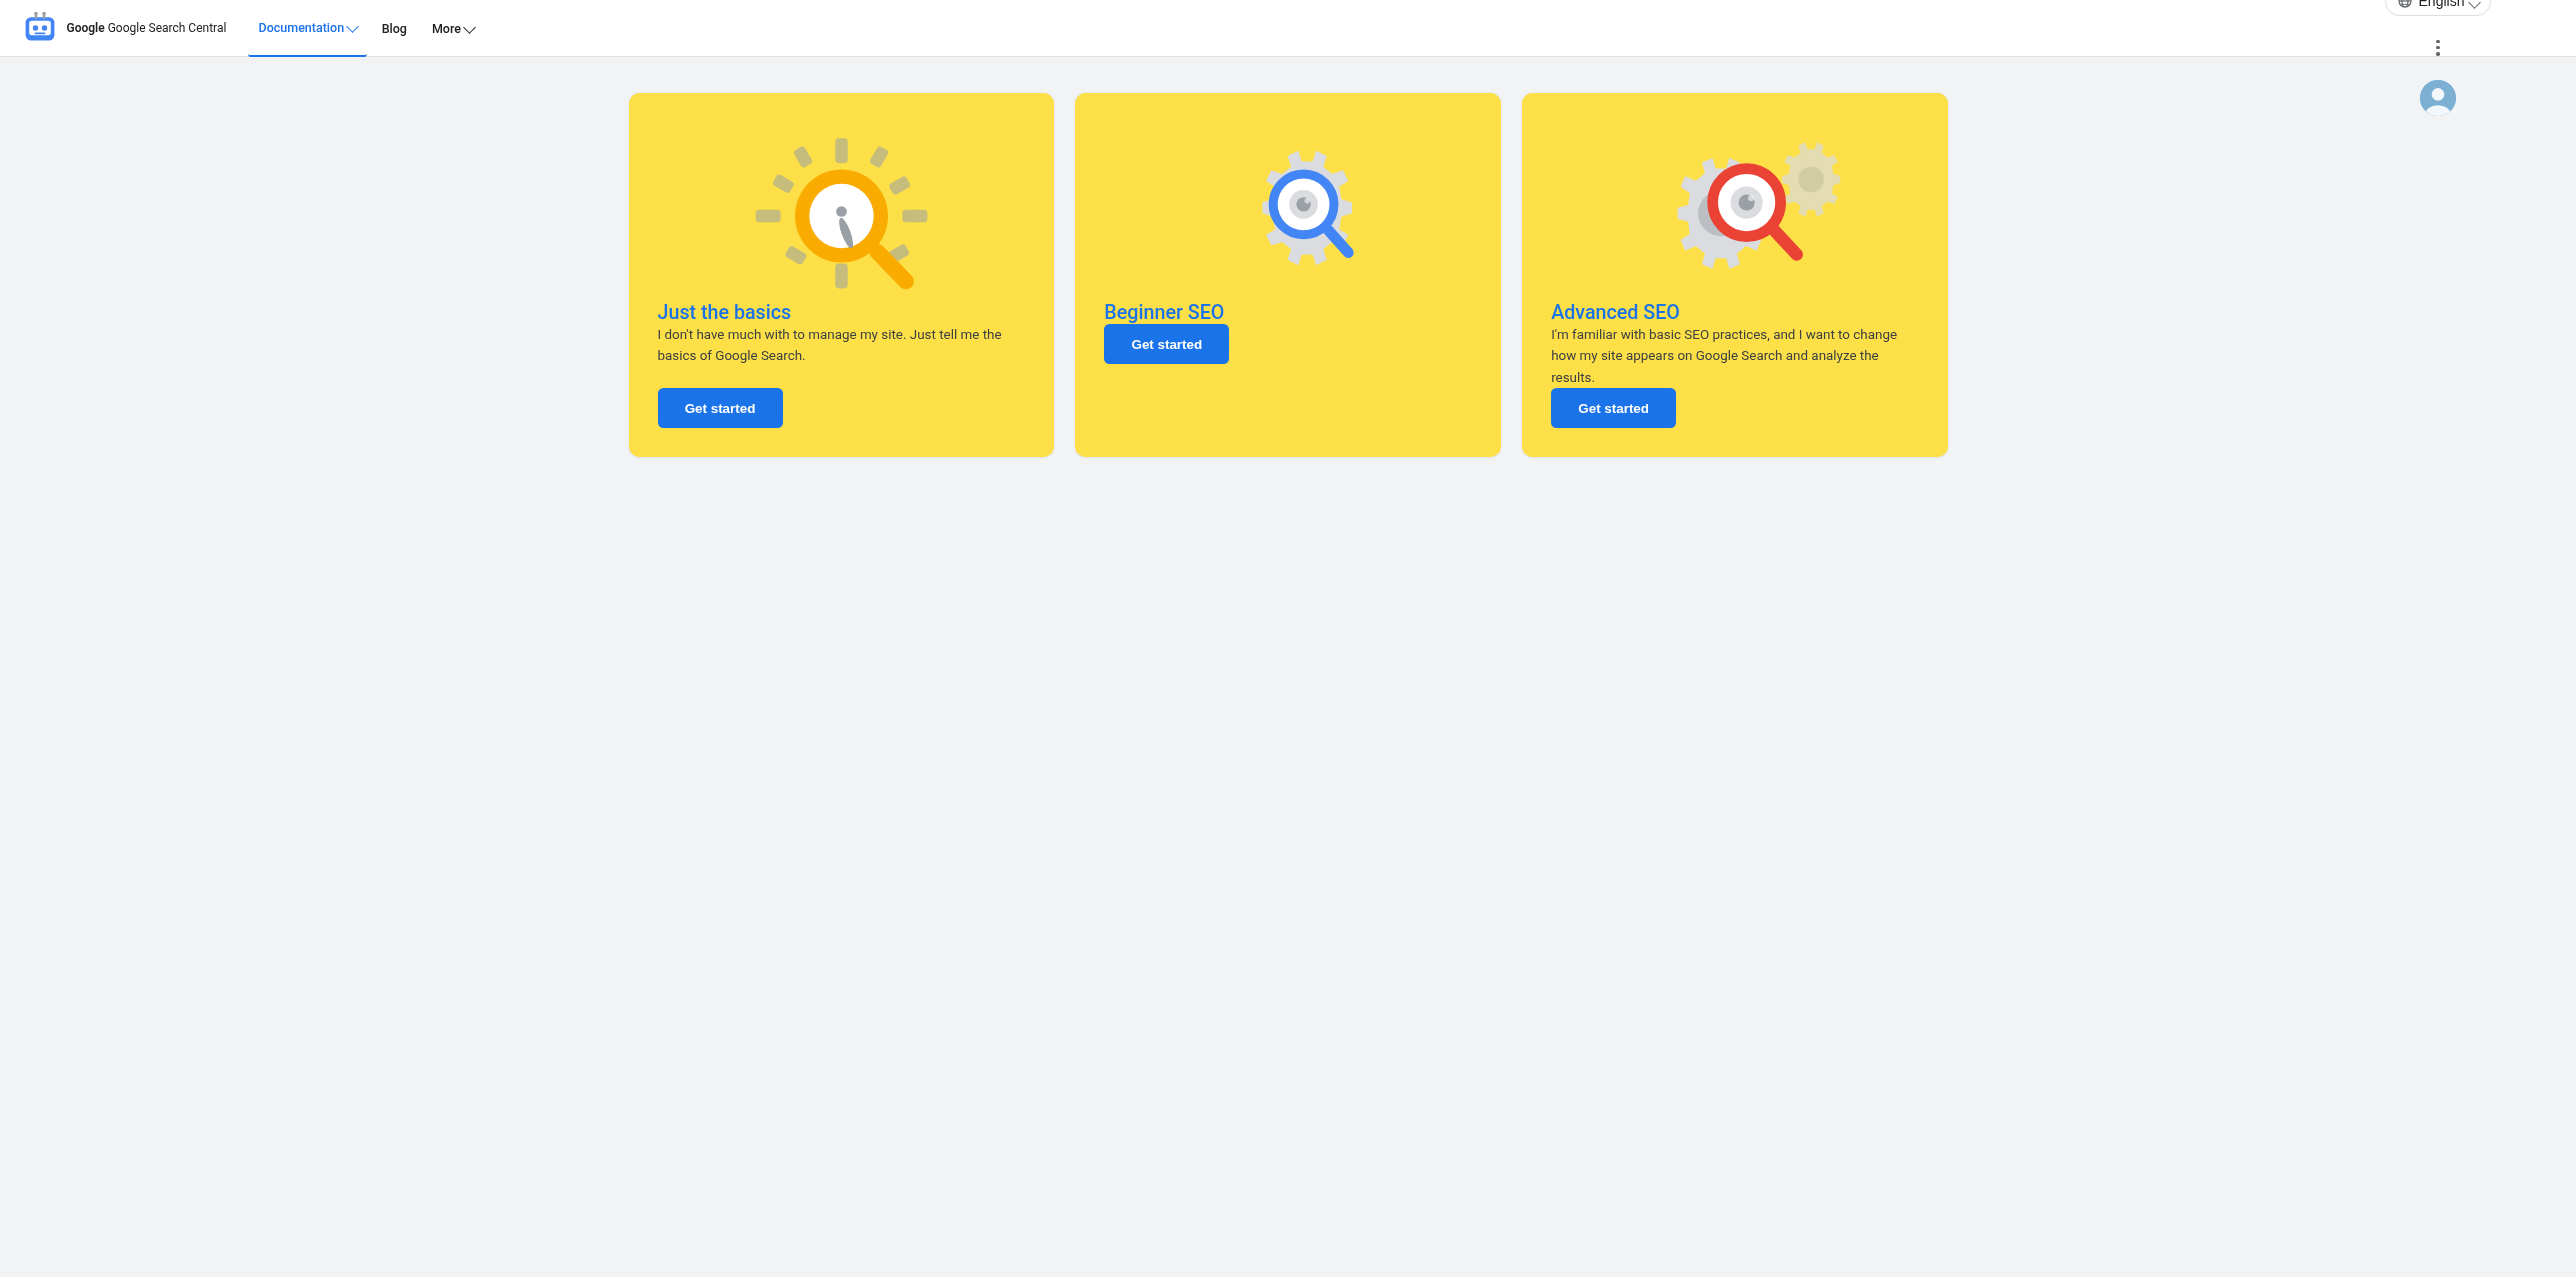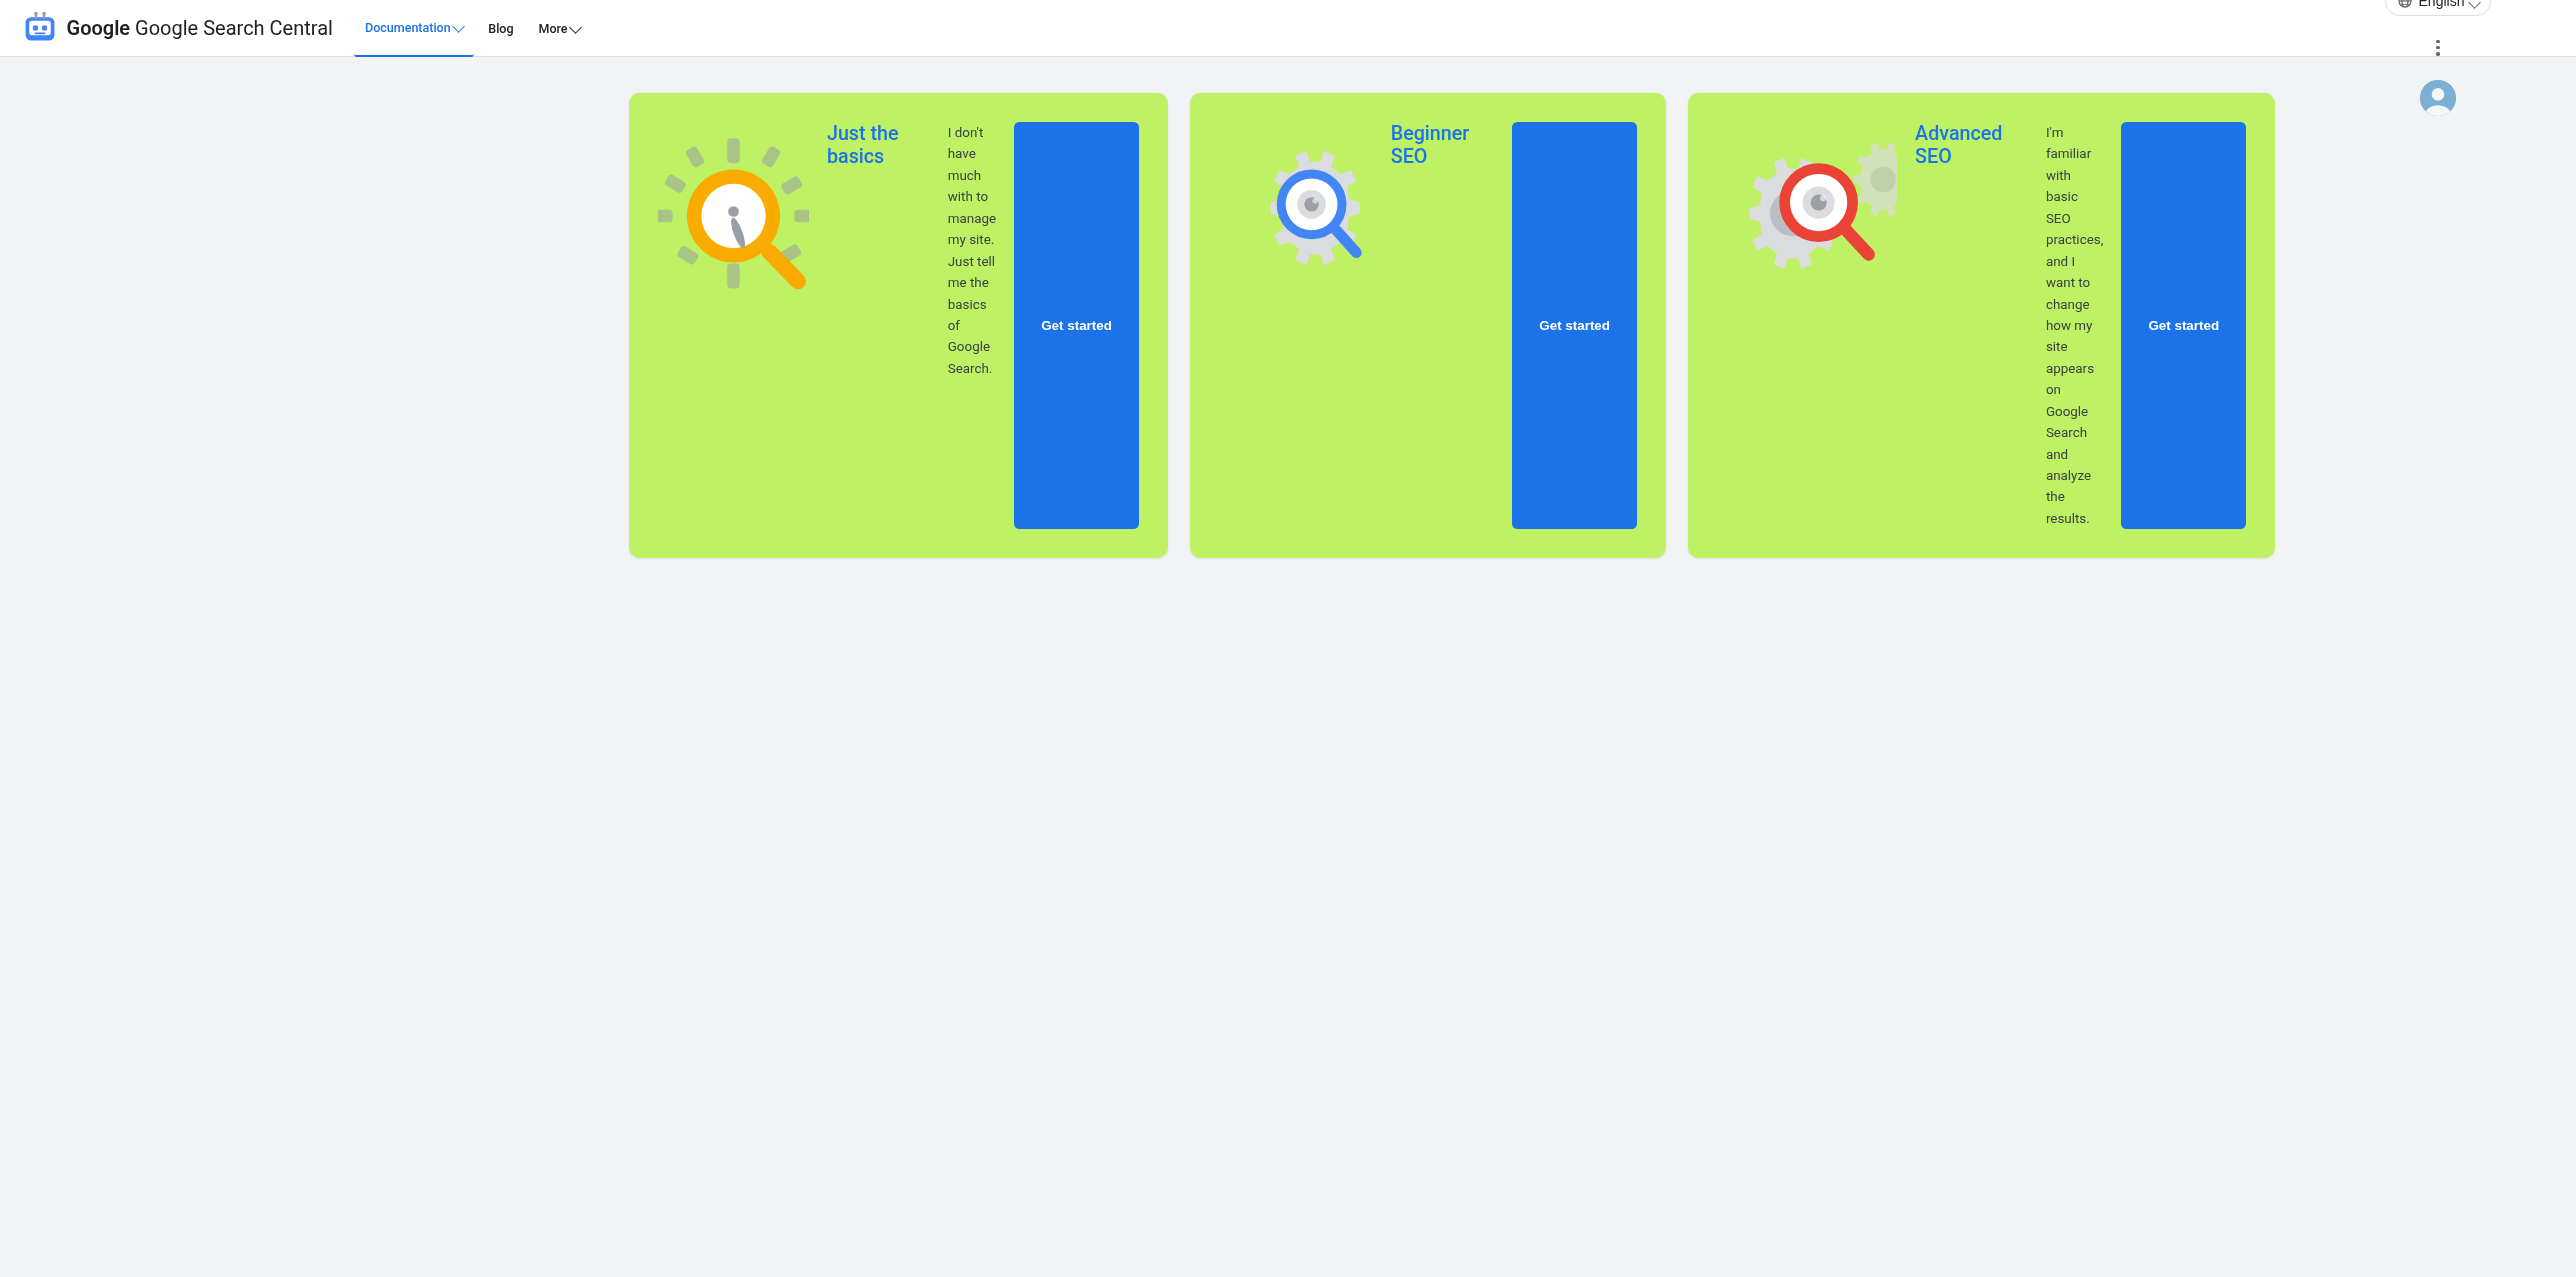--- a/index.html
+++ b/index.html
@@ -25,21 +25,21 @@
       align-items: center;
       gap: 9px;
       text-decoration: none;
       margin-right: 14.3px;
     }
     .logo-icon {
       width: 36px;
       height: 36px;
     }
     .logo-text {
-      font-size: 20px;
+      font-size: 12px;
       color: #202124;
       font-weight: 400;
       white-space: nowrap;
     }
     .logo-text strong {
       font-weight: 600;
     }
     .nav-area {
       display: flex;
       align-items: center;
@@ -151,26 +151,25 @@
       padding: 36px 29px;
       max-width: 1377px;
       margin: 0 auto;
     }
     .cards-grid {
       display: grid;
       grid-template-columns: repeat(3, 1fr);
       gap: 21.5px;
     }
     .card {
-      background: #bef264;
+      background: #fde047;
       border-radius: 10.7px;
       padding: 29px;
       display: flex;
-      flex-direction: row;
-      gap: 18px;
+      flex-direction: column;
       box-shadow: 0 0.9px 2.7px rgba(0,0,0,0.08);
     }
     .card-illustration {
       height: 179px;
       display: flex;
       align-items: center;
       justify-content: center;
       overflow: hidden;
     }
     .card-title {

